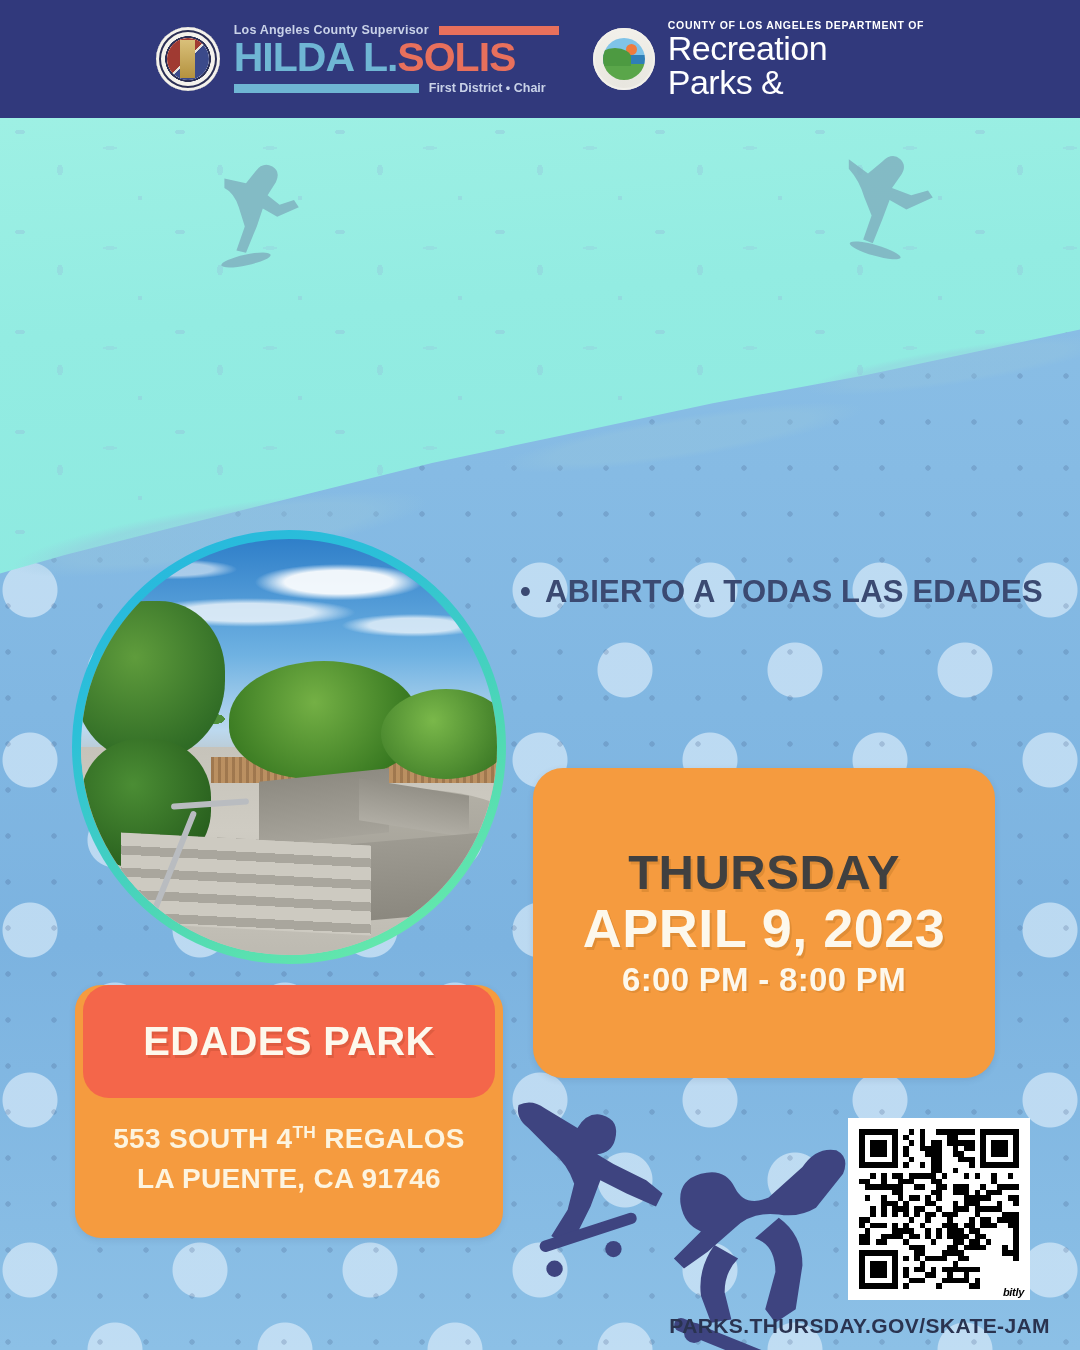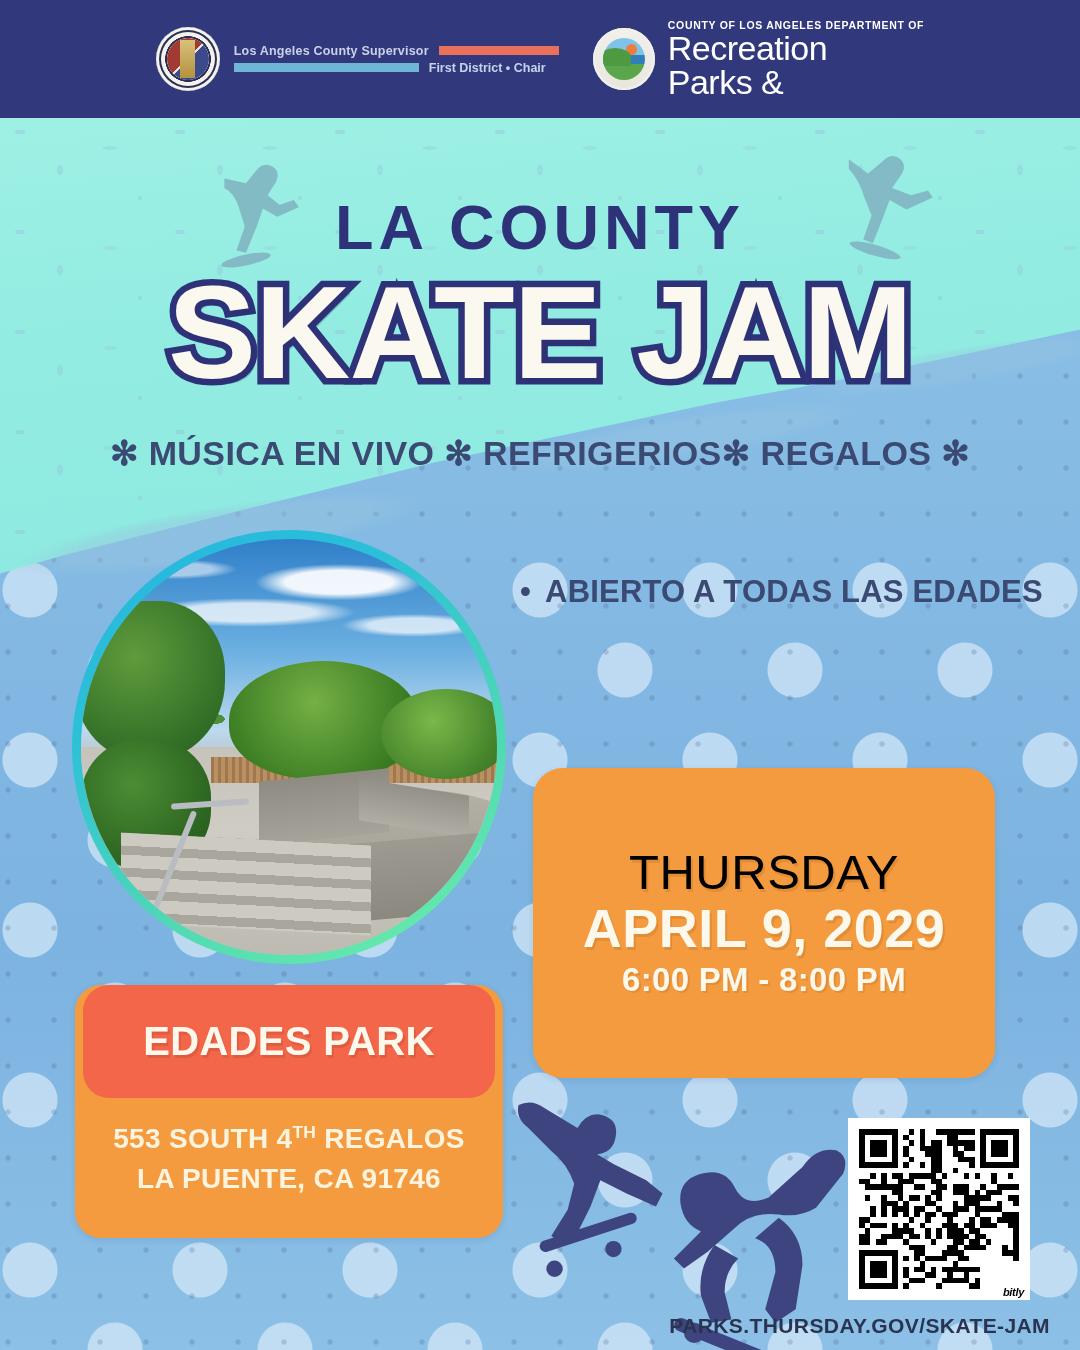--- a/index.html
+++ b/index.html
@@ -243,21 +243,21 @@
   .bullets li::before{ content:"\2022"; margin-right:14px; }
 
   
   .date-card{
     position:absolute; left:533px; top:768px; width:462px; height:310px;
     background:#f59b3f; border-radius:30px; z-index:16;
     display:flex; flex-direction:column; align-items:center; justify-content:center;
     box-shadow:0 2px 6px rgba(40,60,100,.12);
   }
   .d-day{
-    font-size:49px; font-weight:400; color:#000000; letter-spacing:.5px; line-height:1.05;
+    font-size:49px; font-weight:700; color:#404040; letter-spacing:.5px; line-height:1.05;
     text-shadow:2px 3px 0 rgba(150,90,20,.22);
   }
   .d-date{
     font-size:54px; font-weight:700; color:#fdf8ec; letter-spacing:.5px; line-height:1.12;
     text-shadow:2px 3px 0 rgba(150,90,20,.22);
   }
   .d-time{
     font-size:33px; font-weight:700; color:#fdf8ec; letter-spacing:.3px; margin-top:2px;
     text-shadow:2px 2px 0 rgba(150,90,20,.20);
   }
@@ -324,20 +324,23 @@
     <div class="logo-solis">
       <div class="seal">
         <div class="inner"></div>
           <div class="mid"></div>
           <div class="seal-ring-txt"></div>
       </div>
       <div class="solis-txt">
         <div class="solis-top">
           <span class="solis-sup">Los Angeles County Supervisor</span>
           <span class="solis-rule-red"></span>
+        </div>
+        <div class="solis-name">
+          <span class="a">HILDA L.</span><span class="b">SOLIS</span>
         </div>
         <div class="solis-bottom">
           <span class="solis-rule-blue"></span>
           <span class="solis-sub">First District • Chair</span>
         </div>
       </div>
     </div>
 
     <div class="logo-parks">
       <div class="parks-seal">
@@ -356,25 +359,20 @@
 
   <svg class="ghost g1" viewBox="0 0 100 100">
     <path d="M12 22 L30 26 L38 16 Q44 8 52 12 Q59 16 55 25 L48 36 L58 44 L70 40 L74 46 L56 54 L44 47 L39 62 L30 84 L22 82 L29 62 L24 46 Q20 34 12 30 Z"></path>
     <ellipse cx="30" cy="90" rx="21" ry="4.5" transform="rotate(-12 30 90)"></ellipse>
   </svg>
   <svg class="ghost g2" viewBox="0 0 100 100">
     <path d="M14 16 L30 28 L42 18 Q50 10 57 16 Q63 22 57 30 L50 40 L66 46 L80 42 L84 48 L62 58 L48 50 L42 66 L34 86 L26 83 L33 63 L27 48 Q23 34 14 24 Z"></path>
     <ellipse cx="36" cy="92" rx="22" ry="4.5" transform="rotate(16 36 92)"></ellipse>
   </svg>
 
-  <div class="title-wrap">
-    <div class="la-county">LA COUNTY</div>
-    <div class="skate-jam">SKATE JAM</div>
-    <div class="sub-line">✻ MÚSICA EN VIVO ✻ REFRIGERIOS✻ REGALOS ✻</div>
-  </div>
 
   <div class="photo-ring">
     <div class="photo">
       <div class="ph-cloud"></div>
       <div class="ph-ground"></div>
       <div class="ph-palms"></div>
       <div class="ph-fence"></div>
       <div class="ph-tree-m"></div>
       <div class="ph-tree-r"></div>
       <div class="ph-tree-l"></div>
@@ -388,21 +386,21 @@
       <div class="ph-rail"></div>
     </div>
   </div>
 
   <ul class="bullets">
     <li>ABIERTO A TODAS LAS EDADES</li>
   </ul>
 
   <div class="date-card">
     <div class="d-day">THURSDAY</div>
-    <div class="d-date">APRIL 9, 2029</div>
+    <div class="d-date">APRIL 9, 2023</div>
     <div class="d-time">6:00 PM - 8:00 PM</div>
   </div>
 
   <div class="venue-card">
     <div class="venue-head">
       <span class="venue-name">EDADES PARK</span>
     </div>
     <div class="venue-addr">
       <div><span>553 SOUTH 4</span><sup>TH</sup><span> REGALOS</span></div>
       <div>LA PUENTE, CA 91746</div>

